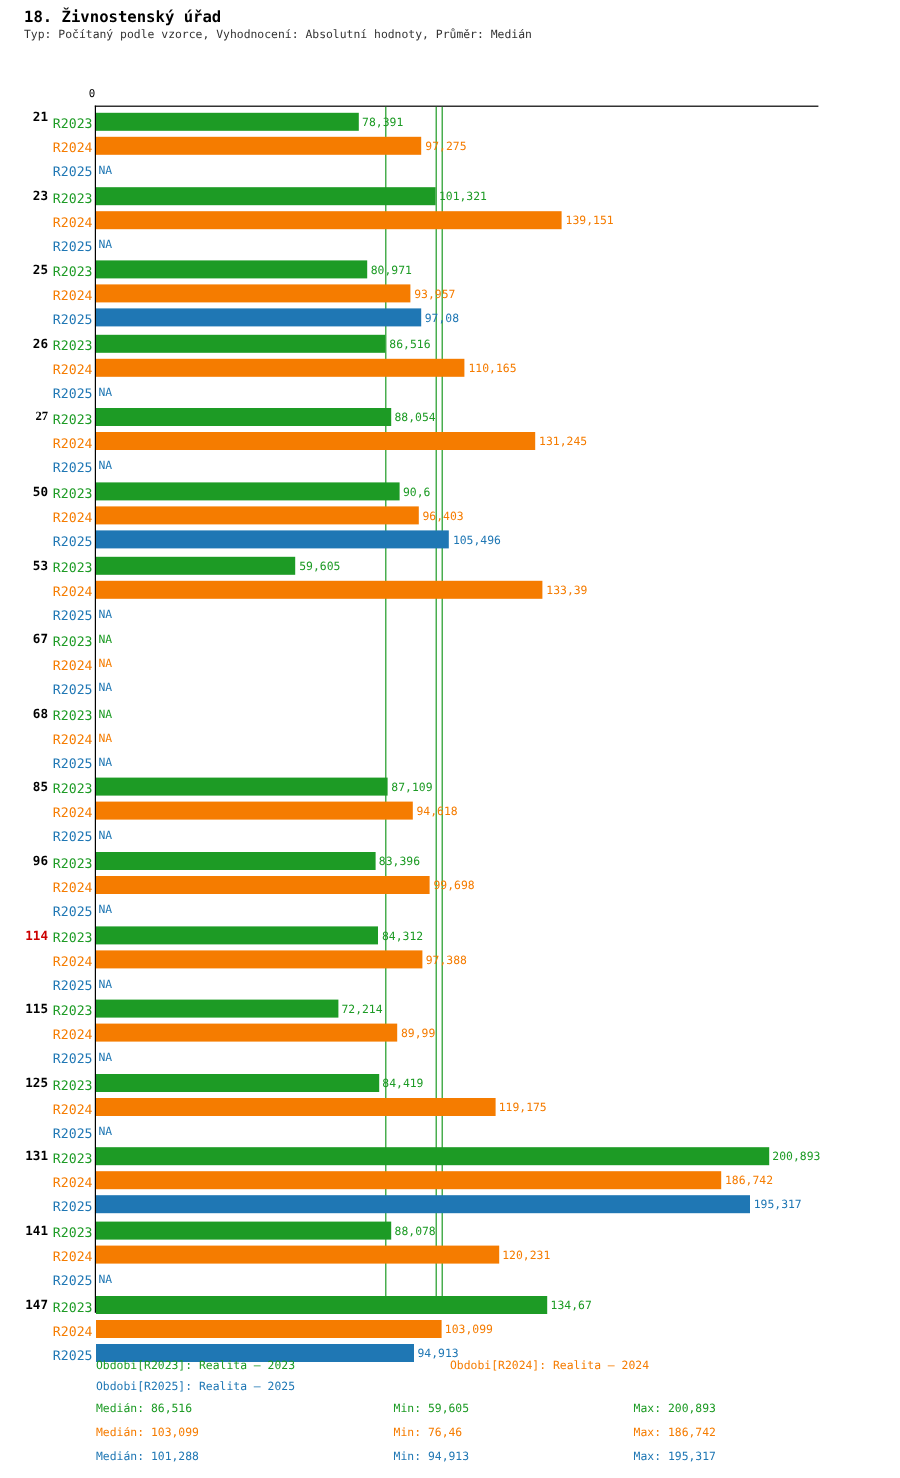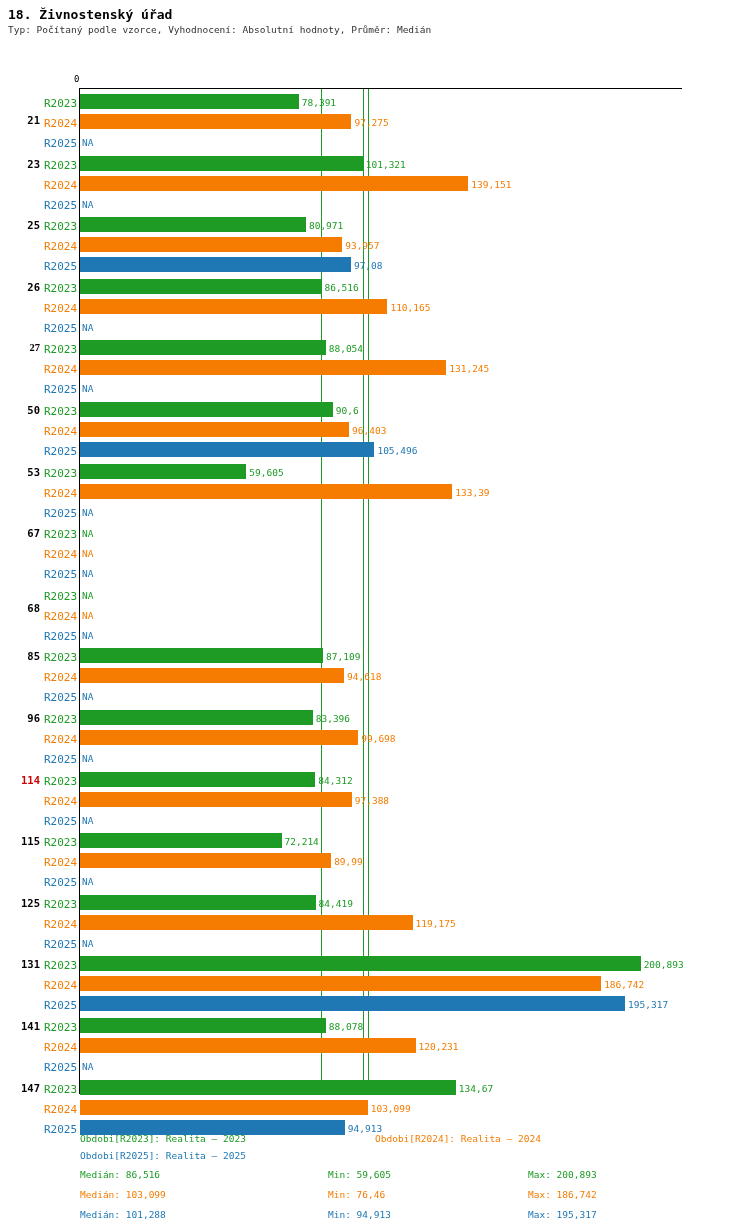--- a/index.html
+++ b/index.html
@@ -8,21 +8,21 @@
     background: #ffffff;
   }
   body {
     width: 750px;
     height: 1232px;
     font-family: "DejaVu Sans Mono", monospace;
     position: relative;
     overflow: hidden;
   }
   .hdr {
-    padding: 6px 8px 0 8px;
+    padding: 6px 8px 0 20px;
   }
   .hdr-title1 {
     font-family: "DejaVu Sans Mono", monospace;
     font-size: 13px;
     font-weight: bold;
     color: #000;
     line-height: 17px;
     white-space: nowrap;
   }
   .hdr-title2 {
@@ -155,21 +155,21 @@
 </div>
 
 <div id="plot">
   <div class="axis-zero-label">0</div>
   <div class="axis-top-line"></div>
   <div class="axis-left-line"></div>
 <div class="vline" style="left: 321.44px; background: rgb(29, 155, 37);"></div>
     <div class="vline" style="left: 362.664px; background: rgb(29, 155, 37);"></div>
     <div class="vline" style="left: 367.718px; background: rgb(29, 155, 37);"></div>
     <div class="grp" style="top: 18px; height: 60px;">
-      <div class="grp-label" style="top: 22px; color: rgb(0, 0, 0);">21</div>
+      <div class="grp-label" style="top: 0; color: rgb(0, 0, 0);">21</div>
       <div class="row" style="top: 0px;">
         <div class="row-label" style="color: rgb(29, 155, 37);">R2023</div>
         <div class="bar" style="width: 218.766px; background: rgb(29, 155, 37);"></div>
         <div class="bar-val" style="color: rgb(29, 155, 37); left: 301.766px;">78,391</div>
       </div>
       <div class="row" style="top: 20px;">
         <div class="row-label" style="color: rgb(245, 124, 0);">R2024</div>
         <div class="bar" style="width: 271.465px; background: rgb(245, 124, 0);"></div>
         <div class="bar-val" style="color: rgb(245, 124, 0); left: 354.465px;">97,275</div>
       </div>
@@ -291,21 +291,21 @@
       <div class="row" style="top: 20px;">
         <div class="row-label" style="color: rgb(245, 124, 0);">R2024</div>
         <div class="na" style="color: rgb(245, 124, 0);">NA</div>
       </div>
       <div class="row" style="top: 40px;">
         <div class="row-label" style="color: rgb(31, 119, 180);">R2025</div>
         <div class="na" style="color: rgb(31, 119, 180);">NA</div>
       </div>
     </div>
     <div class="grp" style="top: 510.8px; height: 60px;">
-      <div class="grp-label" style="top: 4px; color: rgb(0, 0, 0); margin-top: 13px;">68</div>
+      <div class="grp-label" style="top: 4px; color: rgb(0, 0, 0);">68</div>
       <div class="row" style="top: 0px;">
         <div class="row-label" style="color: rgb(29, 155, 37);">R2023</div>
         <div class="na" style="color: rgb(29, 155, 37);">NA</div>
       </div>
       <div class="row" style="top: 20px;">
         <div class="row-label" style="color: rgb(245, 124, 0);">R2024</div>
         <div class="na" style="color: rgb(245, 124, 0);">NA</div>
       </div>
       <div class="row" style="top: 40px;">
         <div class="row-label" style="color: rgb(31, 119, 180);">R2025</div>

